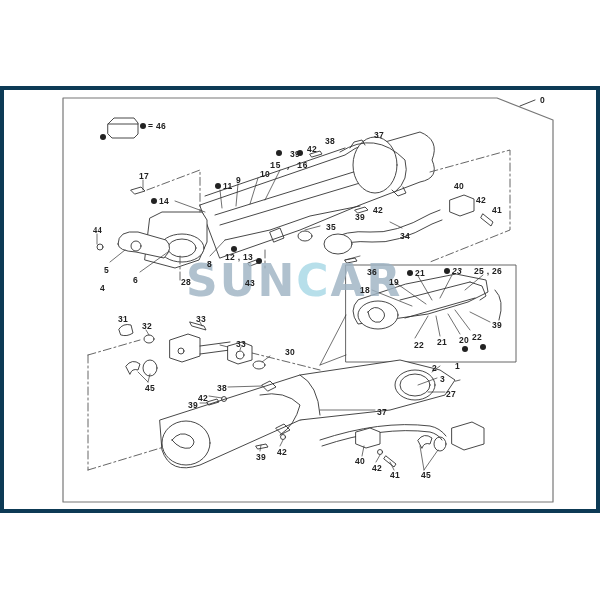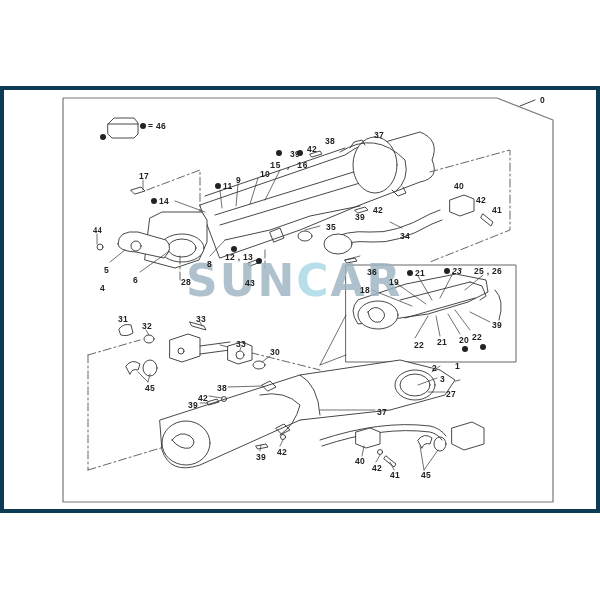--- a/index.html
+++ b/index.html
@@ -222,21 +222,21 @@
     <div class="lbl" style="left: 360px; top: 286px;"><span>18</span></div>
     <div class="lbl" style="left: 492px; top: 321px;"><span>39</span></div>
     <div class="lbl" style="left: 472px; top: 333px;"><span>22</span></div>
     <div class="lbl" style="left: 414px; top: 341px;"><span>22</span></div>
     <div class="lbl" style="left: 437px; top: 338px;"><span>21</span></div>
     <div class="lbl" style="left: 459px; top: 336px;"><span>20</span></div>
     <div class="lbl" style="left: 118px; top: 315px; text-align: right;"><span>31</span></div>
     <div class="lbl" style="left: 142px; top: 322px;"><span>32</span></div>
     <div class="lbl" style="left: 196px; top: 315px;"><span>33</span></div>
     <div class="lbl" style="left: 236px; top: 340px;"><span>33</span></div>
-    <div class="lbl" style="left: 270px; top: 348px; text-align: right;"><span>30</span></div>
+    <div class="lbl" style="left: 285px; top: 348px; text-align: right;"><span>30</span></div>
     <div class="lbl" style="left: 145px; top: 384px;"><span>45</span></div>
     <div class="lbl" style="left: 432px; top: 364px;"><span>2</span></div>
     <div class="lbl" style="left: 455px; top: 362px;"><span>1</span></div>
     <div class="lbl" style="left: 440px; top: 375px;"><span>3</span></div>
     <div class="lbl" style="left: 446px; top: 390px;"><span>27</span></div>
     <div class="lbl" style="left: 217px; top: 384px;"><span>38</span></div>
     <div class="lbl" style="left: 198px; top: 394px;"><span>42</span></div>
     <div class="lbl" style="left: 188px; top: 401px;"><span>39</span></div>
     <div class="lbl" style="left: 377px; top: 408px;"><span>37</span></div>
     <div class="lbl" style="left: 256px; top: 453px;"><span>39</span></div>

